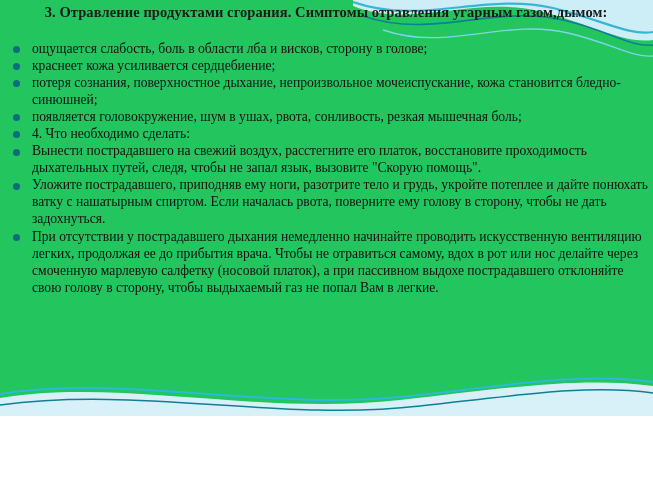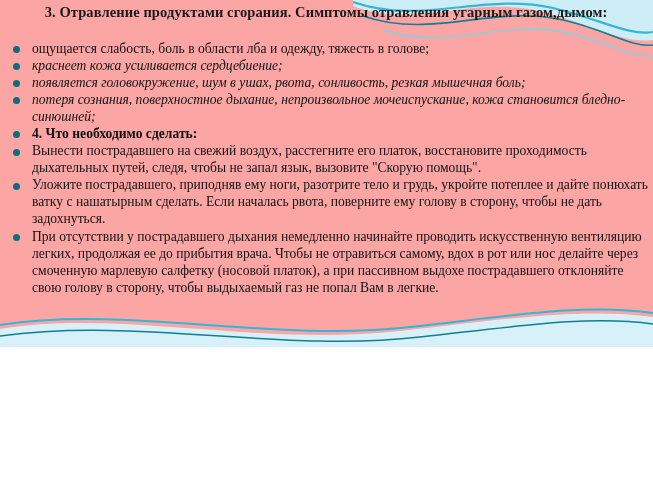--- a/index.html
+++ b/index.html
@@ -9,23 +9,23 @@
   body {
     width: 653px;
     height: 490px;
     overflow: hidden;
     background: #ffffff;
     font-family: "Liberation Serif", serif;
   }
   .slide {
     position: relative;
     width: 653px;
-    height: 347px;
+    height: 416px;
     box-sizing: border-box;
-    background: #fca5a5;
+    background: #22c55e;
     overflow: hidden;
   }
   
   .wave-deco {
     position: absolute;
     top: 0;
     right: 0;
     width: 300px;
     height: 62px;
     overflow: hidden;
@@ -77,27 +77,27 @@
   ul.bullets > li .bullet-dot {
     position: absolute;
     left: 9px;
     top: 0.46em;
     width: 7px;
     height: 7px;
     border-radius: 50%;
     background: #0e6d7c;
   }
   li.bold > .li-text {
-    font-weight: bold;
+    font-weight: normal;
   }
   .li-text {
     display: block;
   }
   
-  li.gap-sm { margin-top: 1px; font-style: italic; }
+  li.gap-sm { margin-top: 1px; }
   li.gap-md { margin-top: 2px; }
 </style>
 </head>
 <body>
 
 <div class="slide">
 
   <div class="wave-deco">
     <svg width="300" height="62" viewBox="0 0 300 62" xmlns="http://www.w3.org/2000/svg" aria-hidden="true">
       <path d="M0,6 C60,30 120,-6 190,12 C240,25 270,44 300,40 L300,0 L0,0 Z" fill="#cdeef7"></path>
@@ -114,45 +114,45 @@
       <path d="M0,41 C140,22 280,58 420,42 C520,31 590,20 653,29" fill="none" stroke="#0f7f96" stroke-width="1.5"></path>
     </svg>
   </div>
 
   <div class="title">3. Отравление продуктами сгорания. Симптомы отравления угарным газом,дымом:</div>
 
   <div class="content">
     <ul class="bullets">
       <li>
         <span class="bullet-dot"></span>
-        <span class="li-text">ощущается слабость, боль в области лба и одежду, тяжесть в голове;</span>
+        <span class="li-text">ощущается слабость, боль в области лба и висков, сторону в голове;</span>
       </li>
       <li class="gap-sm">
         <span class="bullet-dot"></span>
         <span class="li-text">краснеет кожа усиливается сердцебиение;</span>
       </li>
       <li class="gap-sm">
         <span class="bullet-dot"></span>
-        <span class="li-text">появляется головокружение, шум в ушах, рвота, сонливость, резкая мышечная боль;</span>
+        <span class="li-text">потеря сознания, поверхностное дыхание, непроизвольное мочеиспускание, кожа становится бледно-синюшней;</span>
       </li>
       <li class="gap-sm">
         <span class="bullet-dot"></span>
-        <span class="li-text">потеря сознания, поверхностное дыхание, непроизвольное мочеиспускание, кожа становится бледно-синюшней;</span>
+        <span class="li-text">появляется головокружение, шум в ушах, рвота, сонливость, резкая мышечная боль;</span>
       </li>
       <li class="gap-md bold">
         <span class="bullet-dot"></span>
         <span class="li-text">4. Что необходимо сделать:</span>
       </li>
       <li class="gap-md">
         <span class="bullet-dot"></span>
         <span class="li-text">Вынести пострадавшего на свежий воздух, расстегните его платок, восстановите проходимость дыхательных путей, следя, чтобы не запал язык, вызовите "Скорую помощь".</span>
       </li>
       <li class="gap-md">
         <span class="bullet-dot"></span>
-        <span class="li-text">Уложите пострадавшего, приподняв ему ноги, разотрите тело и грудь, укройте потеплее и дайте понюхать ватку с нашатырным сделать. Если началась рвота, поверните ему голову в сторону, чтобы не дать задохнуться.</span>
+        <span class="li-text">Уложите пострадавшего, приподняв ему ноги, разотрите тело и грудь, укройте потеплее и дайте понюхать ватку с нашатырным спиртом. Если началась рвота, поверните ему голову в сторону, чтобы не дать задохнуться.</span>
       </li>
       <li class="gap-md">
         <span class="bullet-dot"></span>
         <span class="li-text">При отсутствии у пострадавшего дыхания немедленно начинайте проводить искусственную вентиляцию легких, продолжая ее до прибытия врача. Чтобы не отравиться самому, вдох в рот или нос делайте через смоченную марлевую салфетку (носовой платок), а при пассивном выдохе пострадавшего отклоняйте свою голову в сторону, чтобы выдыхаемый газ не попал Вам в легкие.</span>
       </li>
     </ul>
   </div>
 
 </div>
 

